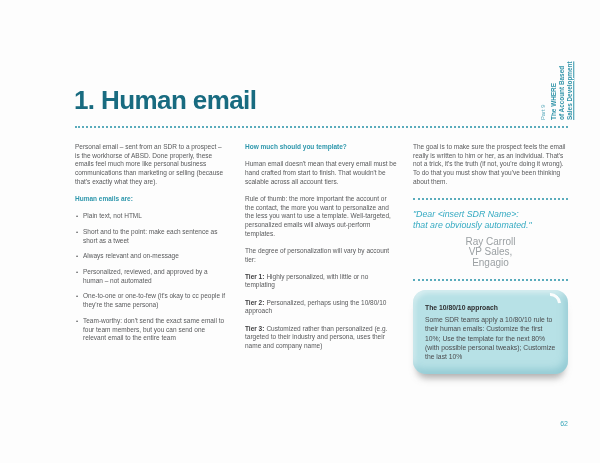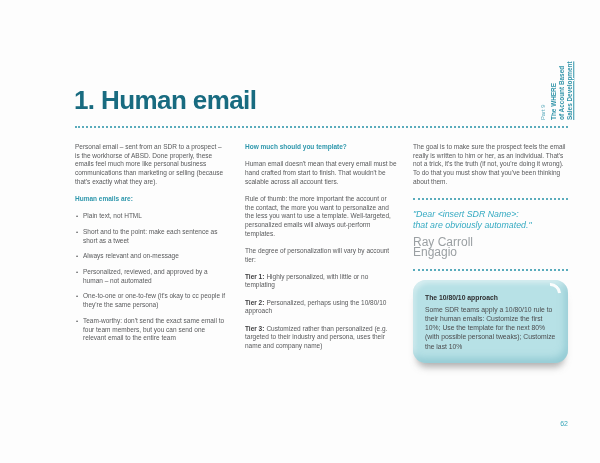--- a/index.html
+++ b/index.html
@@ -31,21 +31,21 @@
   ul.bullets { list-style:none; margin:3px 0 0 0; padding:0; }
   ul.bullets li { position:relative; padding-left:8px; margin-bottom:7px; }
   ul.bullets li::before { content:"•"; position:absolute; left:1px; top:0; color:#58595b; font-size:6px; }
   .tier { margin:0 0 8.5px 0; }
   .tier b { color:#3c3c3e; margin-right:2px; }
   .rule { border:none; border-top:2px dotted #5aacbc; margin:11px 0 9px 0; height:0; }
   .quote {
     color:#35aac2; font-style:italic;
     font-size:8.8px; line-height:11px; margin:0 0 6px 0;
   }
-  .attr { color:#9ba0a3; font-size:12px; line-height:10.5px; }
+  .attr { color:#9ba0a3; font-size:10px; line-height:10.5px;text-align:center; }
   .callout {
     position:relative;
     background:#b7e1e6;
     border-radius:13px;
     padding:13px 11px 12px 12px;
     box-shadow: 0 8px 7px -4px rgba(110,110,110,0.55),
                 inset -3px -5px 7px rgba(120,185,198,0.55),
                 inset 2px 3px 5px rgba(255,255,255,0.5);
   }
   .callout .co-head { margin:0 0 3px 0; font-size:6.8px; font-weight:bold; color:#2e2e30; line-height:9px; }
@@ -104,20 +104,21 @@
 
 <div class="col" id="col3">
   <p>The goal is to make sure the prospect feels the email really is written to him or her, as an individual. That's not a trick, it's the truth (if not, you're doing it wrong). To do that you must show that you've been thinking about them.</p>
   <hr class="rule">
   <div class="quote">
     <div>"Dear &lt;insert SDR Name&gt;:</div>
     <div>that are obviously automated."</div>
   </div>
   <div class="attr">
     <div>Ray Carroll</div>
+    <div>VP Sales,</div>
     <div>Engagio</div>
   </div>
   <hr class="rule">
   <div class="callout">
     <span class="gloss"></span>
     <p class="co-head">The 10/80/10 approach</p>
     <p class="co-body">Some SDR teams apply a 10/80/10 rule to their human emails: Customize the first 10%; Use the template for the next 80% (with possible personal tweaks); Customize the last 10%</p>
   </div>
 </div>
 

